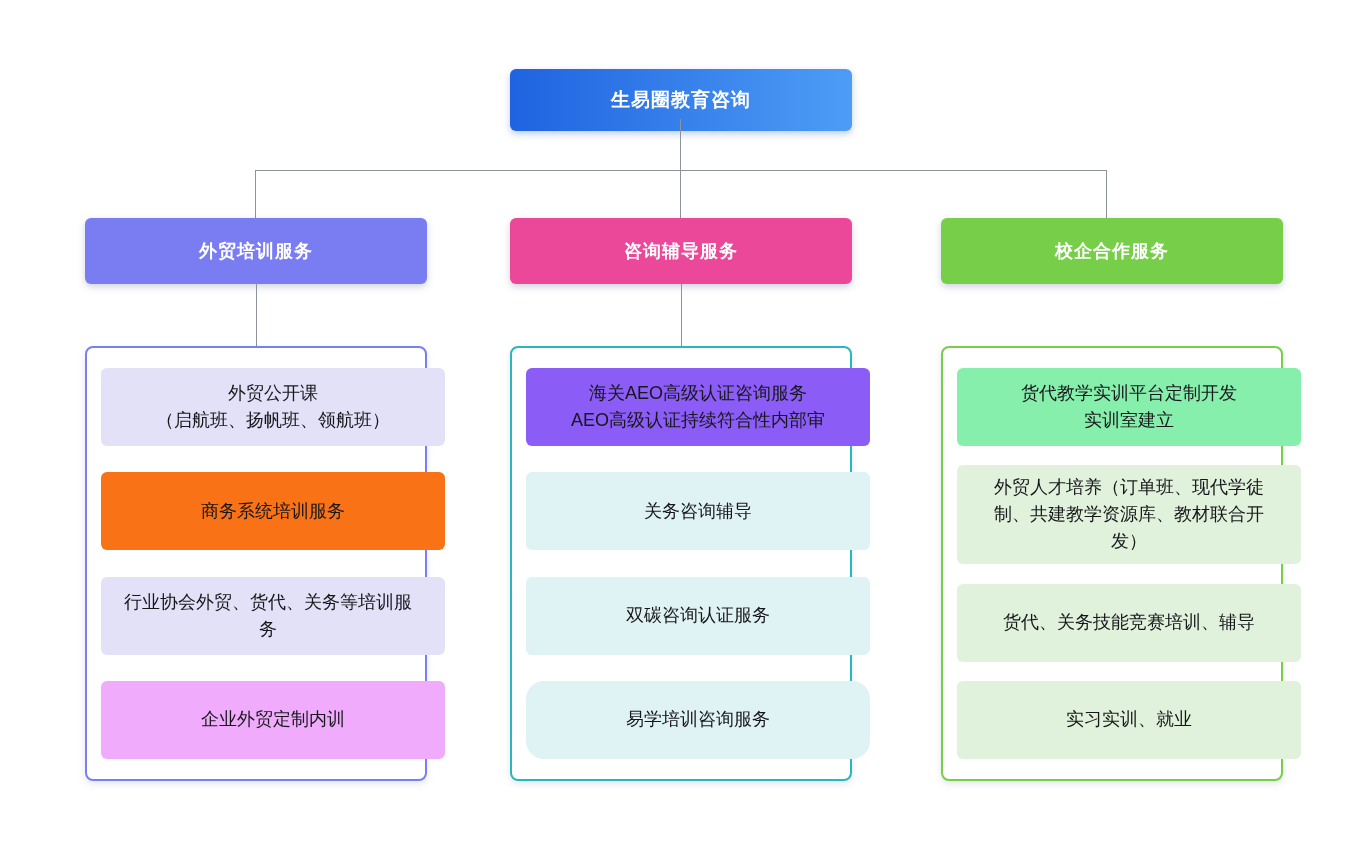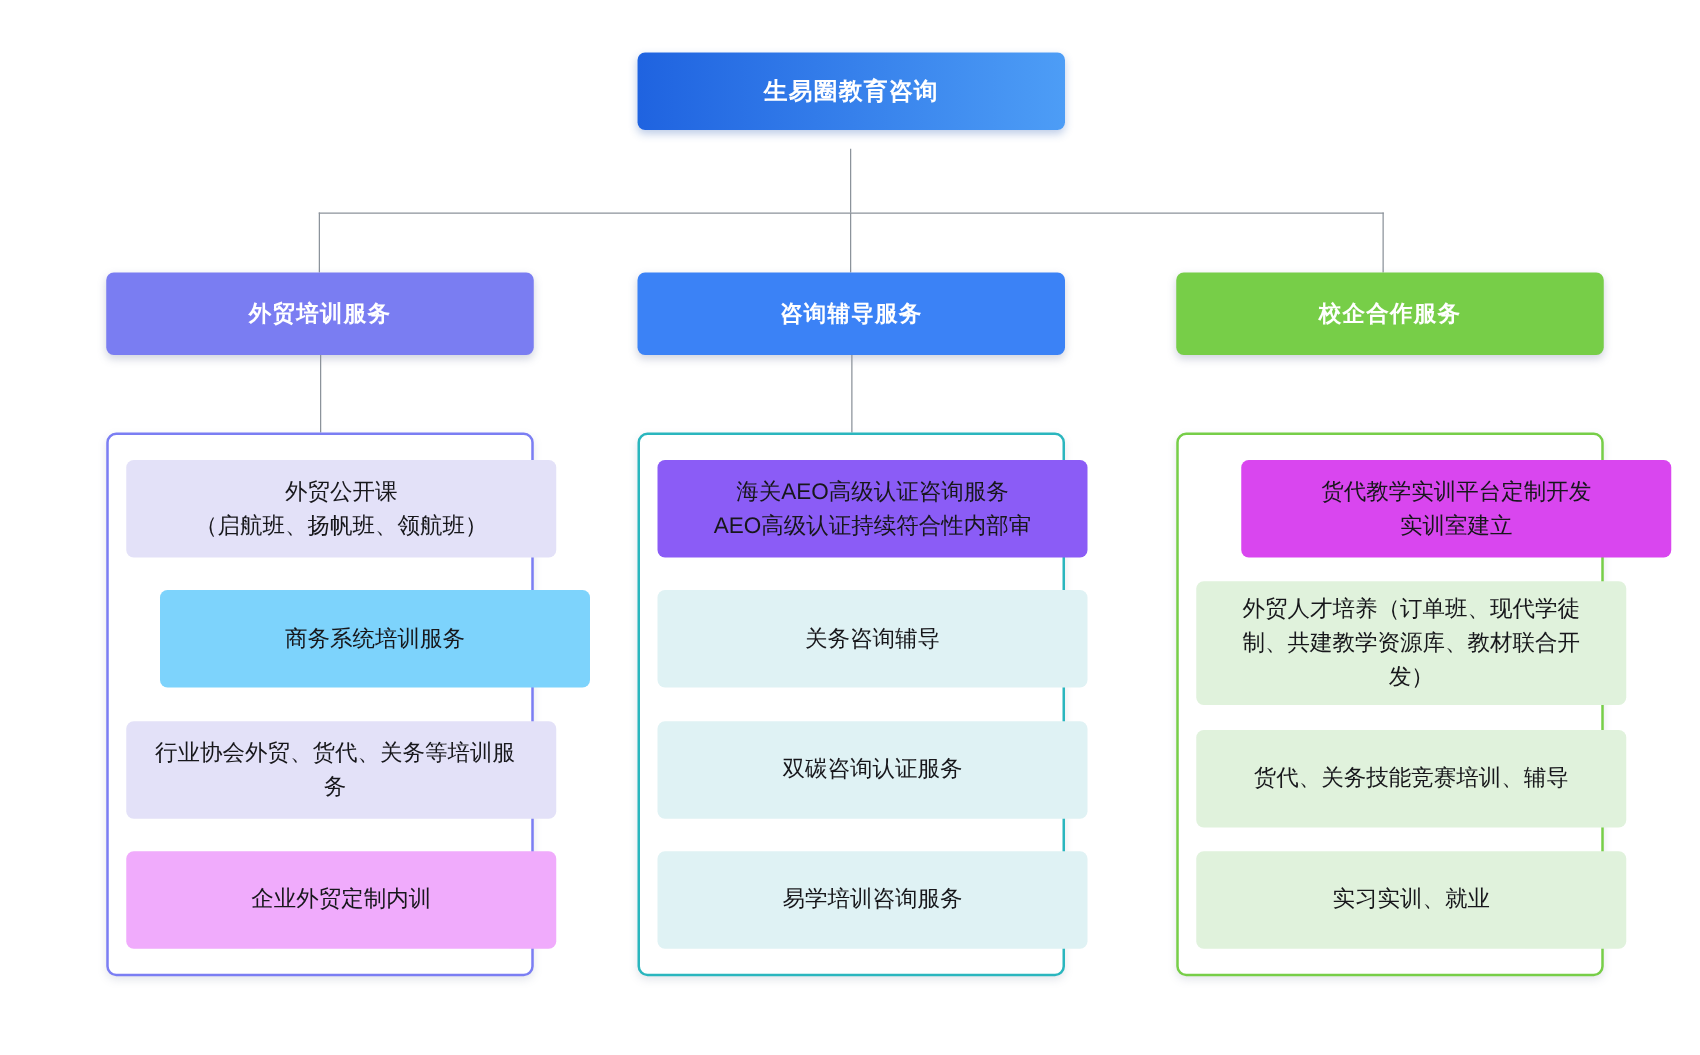--- a/index.html
+++ b/index.html
@@ -9,21 +9,21 @@
     width: 1360px; height: 844px; overflow: hidden;
   }
   .canvas {
     position: relative;
     width: 1360px; height: 844px;
     background: #ffffff;
   }
   
   .root-node {
     position: absolute;
-    left: 510px; top: 42px;
+    left: 510px; top: 69px;
     width: 342px; height: 62px;
     border-radius: 6px;
     display: flex; align-items: center; justify-content: center;
     color: #ffffff; font-size: 19px; font-weight: bold;
     letter-spacing: 1px;
     box-shadow: 0 3px 7px rgba(40, 90, 180, 0.30);
   }
   
   .connector { position: absolute; background: #8c939b; }
   .vline { width: 1px; }
@@ -91,54 +91,54 @@
   <div class="connector vline conn-drop-3" style="background: rgb(140, 147, 155);"></div>
 
 <div class="branch-col" style="left: 85px;">
       <div class="branch-header" style="background: rgb(122, 125, 242);">外贸培训服务</div>
       <div class="header-connector" style="background: rgb(140, 147, 155);"></div>
       <div class="branch-box" style="border-color: rgb(123, 126, 243);">
         <div class="branch-item" style="background: rgb(227, 225, 248);">
           <div class="item-line">外贸公开课</div>
           <div class="item-line">（启航班、扬帆班、领航班）</div>
         </div>
-        <div class="branch-item" style="background: #7dd3fc; margin-left: 27px;">
+        <div class="branch-item" style="background: #f97316;">
           <div class="item-line">商务系统培训服务</div>
         </div>
         <div class="branch-item" style="background: rgb(227, 225, 248); padding-left: 17px;">
           <div class="item-line">行业协会外贸、货代、关务等培训服务</div>
         </div>
         <div class="branch-item" style="background: #f0abfc;">
           <div class="item-line">企业外贸定制内训</div>
         </div>
       </div>
     </div>
     <div class="branch-col" style="left: 510px;">
-      <div class="branch-header" style="background: #3b82f6;">咨询辅导服务</div>
+      <div class="branch-header" style="background: #ec4899;">咨询辅导服务</div>
       <div class="header-connector" style="background: rgb(140, 147, 155);"></div>
       <div class="branch-box" style="border-color: rgb(42, 182, 190);">
         <div class="branch-item" style="background: #8b5cf6;">
           <div class="item-line">海关AEO高级认证咨询服务</div>
           <div class="item-line">AEO高级认证持续符合性内部审</div>
         </div>
         <div class="branch-item" style="background: rgb(223, 242, 244);">
           <div class="item-line">关务咨询辅导</div>
         </div>
         <div class="branch-item" style="background: rgb(223, 242, 244);">
           <div class="item-line">双碳咨询认证服务</div>
         </div>
-        <div class="branch-item" style="background: rgb(223, 242, 244);">
+        <div class="branch-item" style="background: rgb(223, 242, 244); border-radius: 18px;">
           <div class="item-line">易学培训咨询服务</div>
         </div>
       </div>
     </div>
     <div class="branch-col" style="left: 935px; padding-left: 12px;">
       <div class="branch-header" style="background: rgb(119, 206, 72);">校企合作服务</div>
       <div class="branch-box no-connector" style="border-color: rgb(119, 206, 72);">
-        <div class="branch-item" style="background: #d946ef; margin-left: 36px;">
+        <div class="branch-item" style="background: #86efac;">
           <div class="item-line">货代教学实训平台定制开发</div>
           <div class="item-line">实训室建立</div>
         </div>
         <div class="branch-item" style="background: rgb(224, 242, 220);">
           <div class="item-line">外贸人才培养（订单班、现代学徒制、共建教学资源库、教材联合开发）</div>
         </div>
         <div class="branch-item" style="background: rgb(224, 242, 220);">
           <div class="item-line">货代、关务技能竞赛培训、辅导</div>
         </div>
         <div class="branch-item" style="background: rgb(224, 242, 220);">

